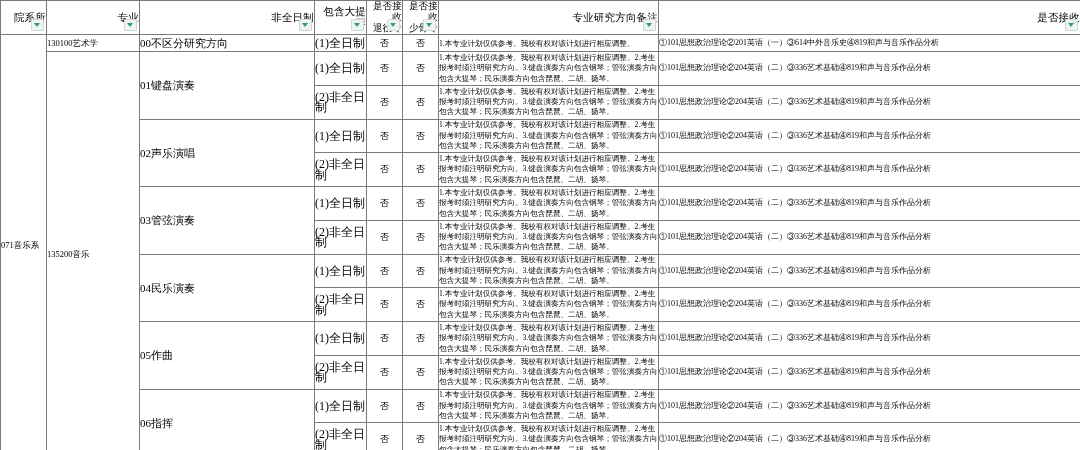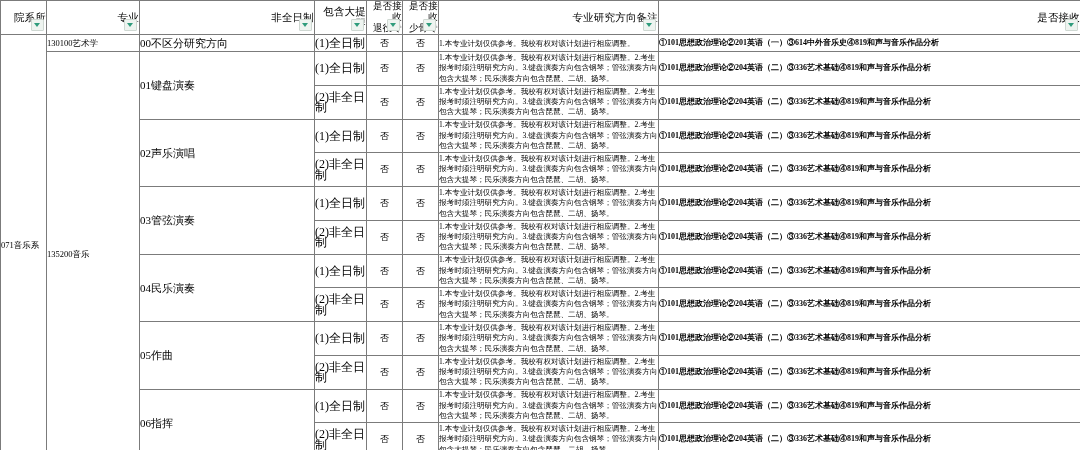--- a/index.html
+++ b/index.html
@@ -98,21 +98,20 @@
     padding: 1px 2px 1px 3px;
     font-size: 7.6px;
     line-height: 10.4px;
     vertical-align: middle;
   }
   td.c-exam {
     text-align: left;
     padding-left: 3px;
     font-size: 8px;
     vertical-align: middle;
-    font-weight: bold;
   }
   td.c-note .nl { display: block; white-space: nowrap; }
   .row-first td.c-note { line-height: 11px; }
 </style>
 </head>
 <body>
 
 <div id="sheet">
   <table class="grid">
     <colgroup>

